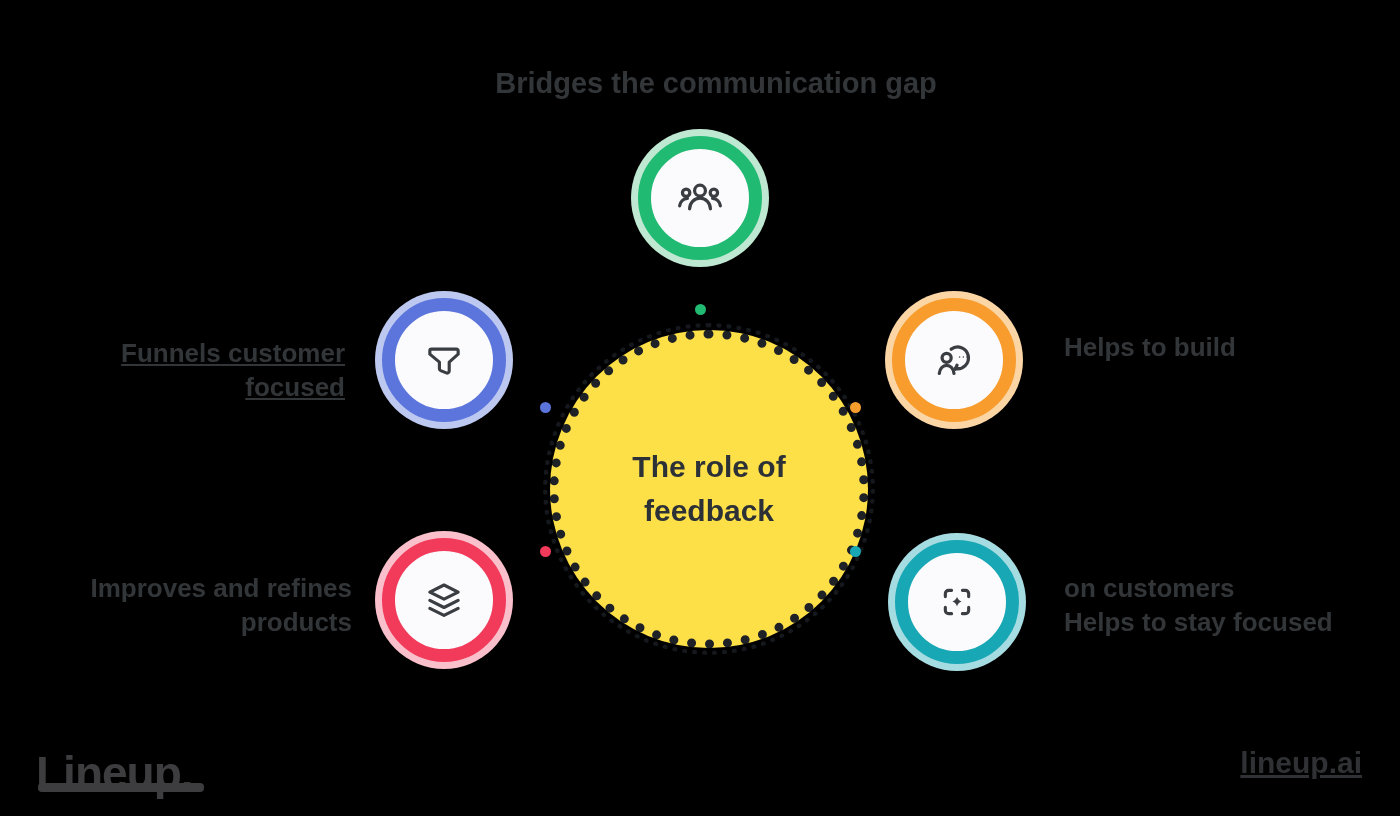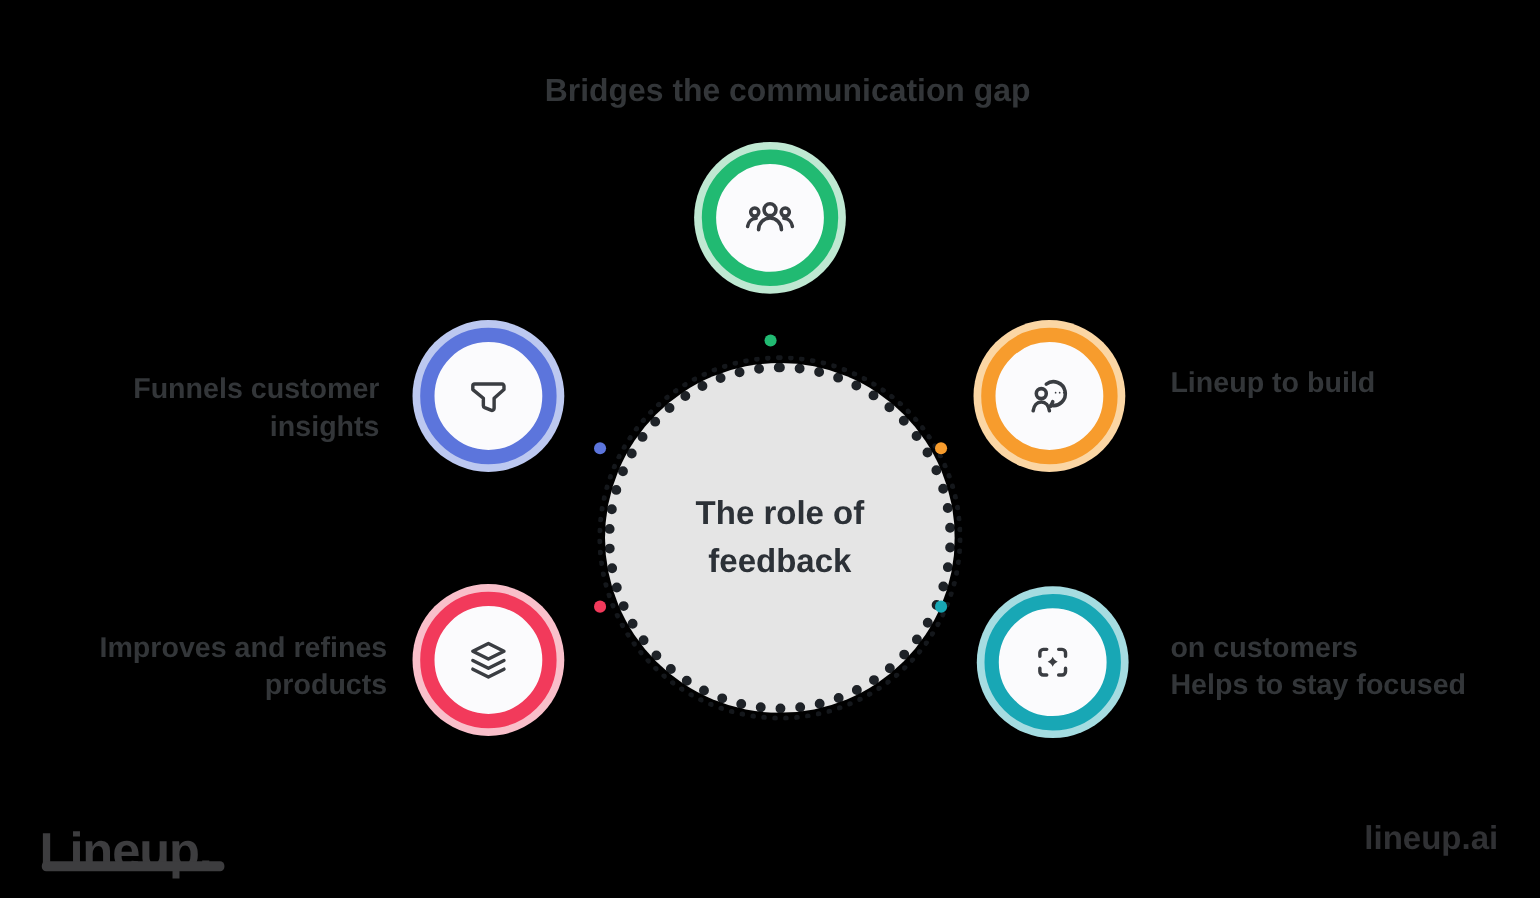--- a/index.html
+++ b/index.html
@@ -4,21 +4,21 @@
 <style>
   html,body{margin:0;padding:0;}
   body{
     width:1400px;height:816px;position:relative;overflow:hidden;
     background:#000000;
     font-family:"Liberation Sans","DejaVu Sans",sans-serif;
   }
   
   .center-circle{
     position:absolute;left:550px;top:330px;width:300px;height:300px;
-    background:#e5e5e5;border-radius:50%;
+    background:#fde047;border-radius:50%;
     border:9px dotted #1e2227;box-sizing:content-box;
     display:flex;align-items:center;justify-content:center;text-align:center;
   }
   .center-circle::before{
     content:"";position:absolute;inset:-16px;border-radius:50%;
     border:5px dotted #14171b;pointer-events:none;
   }
   .center-text{
     font-size:30px;font-weight:700;line-height:44px;color:#2c3137;
   }
@@ -39,36 +39,36 @@
   .dot--green {left:695px;top:304px;background:#21BA72;}
   .dot--blue  {left:540px;top:402px;background:#5C75DC;}
   .dot--orange{left:850px;top:402px;background:#F79C2D;}
   .dot--red   {left:540px;top:546px;background:#F23A5B;}
   .dot--teal  {left:850px;top:546px;background:#18A7B5;}
   
   .label{
     position:absolute;font-size:26px;font-weight:600;line-height:34px;color:#333639;padding-left:16px;
   }
   .label--top   {left:0;top:66px;width:1400px;text-align:center;font-size:29px;}
-  .label--blue  {right:1055px;top:336px;text-align:right;width:300px;}
+  .label--blue  {right:1055px;top:336px;text-align:right;width:300px;text-decoration:underline;}
   .label--orange{left:1048px;top:330px;text-align:left;width:320px;}
   .label--red   {right:1048px;top:571px;text-align:right;width:320px;}
   .label--teal  {left:1048px;top:571px;text-align:left;width:340px;}
   
   .brand{
     position:absolute;left:36px;top:746px;color:#3d3d3f;
     font-size:46px;font-weight:700;letter-spacing:-1px;
   }
   .brand-underline{
     position:absolute;left:38px;top:783px;width:166px;height:9px;
     background:#3d3d3f;border-radius:4px;
   }
   .watermark{
     position:absolute;right:38px;top:746px;color:#303134;
-    font-size:30px;font-weight:700;
+    font-size:30px;font-weight:700;text-decoration:underline;
   }
 </style>
 </head>
 <body>
 
 <div class="label label--top">Bridges the communication gap</div>
 
 <div class="node node--green" style="left:638px;top:136px;">
   <div class="ring">
     <span class="icon">
@@ -79,34 +79,34 @@
         <circle cx="18.4" cy="9.6" r="1.7"></circle>
         <path d="M2.6 15.6c.3-1.9 1.7-3.3 3.6-3.4"></path>
         <path d="M21.4 15.6c-.3-1.9-1.7-3.3-3.6-3.4"></path>
       </svg>
     </span>
   </div>
 </div>
 
 <div class="label label--blue">
   <div>Funnels customer</div>
-  <div>insights</div>
+  <div>focused</div>
 </div>
 <div class="node node--blue" style="left:382px;top:298px;">
   <div class="ring">
     <span class="icon">
       <svg width="50" height="50" viewBox="0 0 24 24" fill="none" stroke="#3A3D42" stroke-width="1.5" stroke-linecap="round" stroke-linejoin="round">
         <path d="M6 6.8h12a.8.8 0 0 1 .8.8v1.6L14.5 13v4.3a1 1 0 0 1-1.4.9l-2.7-1.1a1 1 0 0 1-.6-.9V13L5.2 9.2V7.6A.8.8 0 0 1 6 6.8z"></path>
       </svg>
     </span>
   </div>
 </div>
 
 <div class="label label--orange">
-  <div>Lineup to build</div>
+  <div>Helps to build</div>
 </div>
 <div class="node node--orange" style="left:892px;top:298px;">
   <div class="ring">
     <span class="icon">
       <svg width="52" height="52" viewBox="0 0 24 24" fill="none" stroke="#3A3D42" stroke-width="1.5" stroke-linecap="round" stroke-linejoin="round">
         <circle cx="8.6" cy="11" r="2.1"></circle>
         <path d="M5.2 18.2c.3-2.2 1.6-3.7 3.4-3.7s3.1 1.5 3.4 3.7"></path>
         <path d="M12.6 15.9a5 5 0 1 0-1.9-8.9"></path>
         <path d="M13.4 14.4l-.8 1.9"></path>
         <circle cx="14.6" cy="10.6" r="0.35" fill="#3A3D42" stroke="none"></circle>

